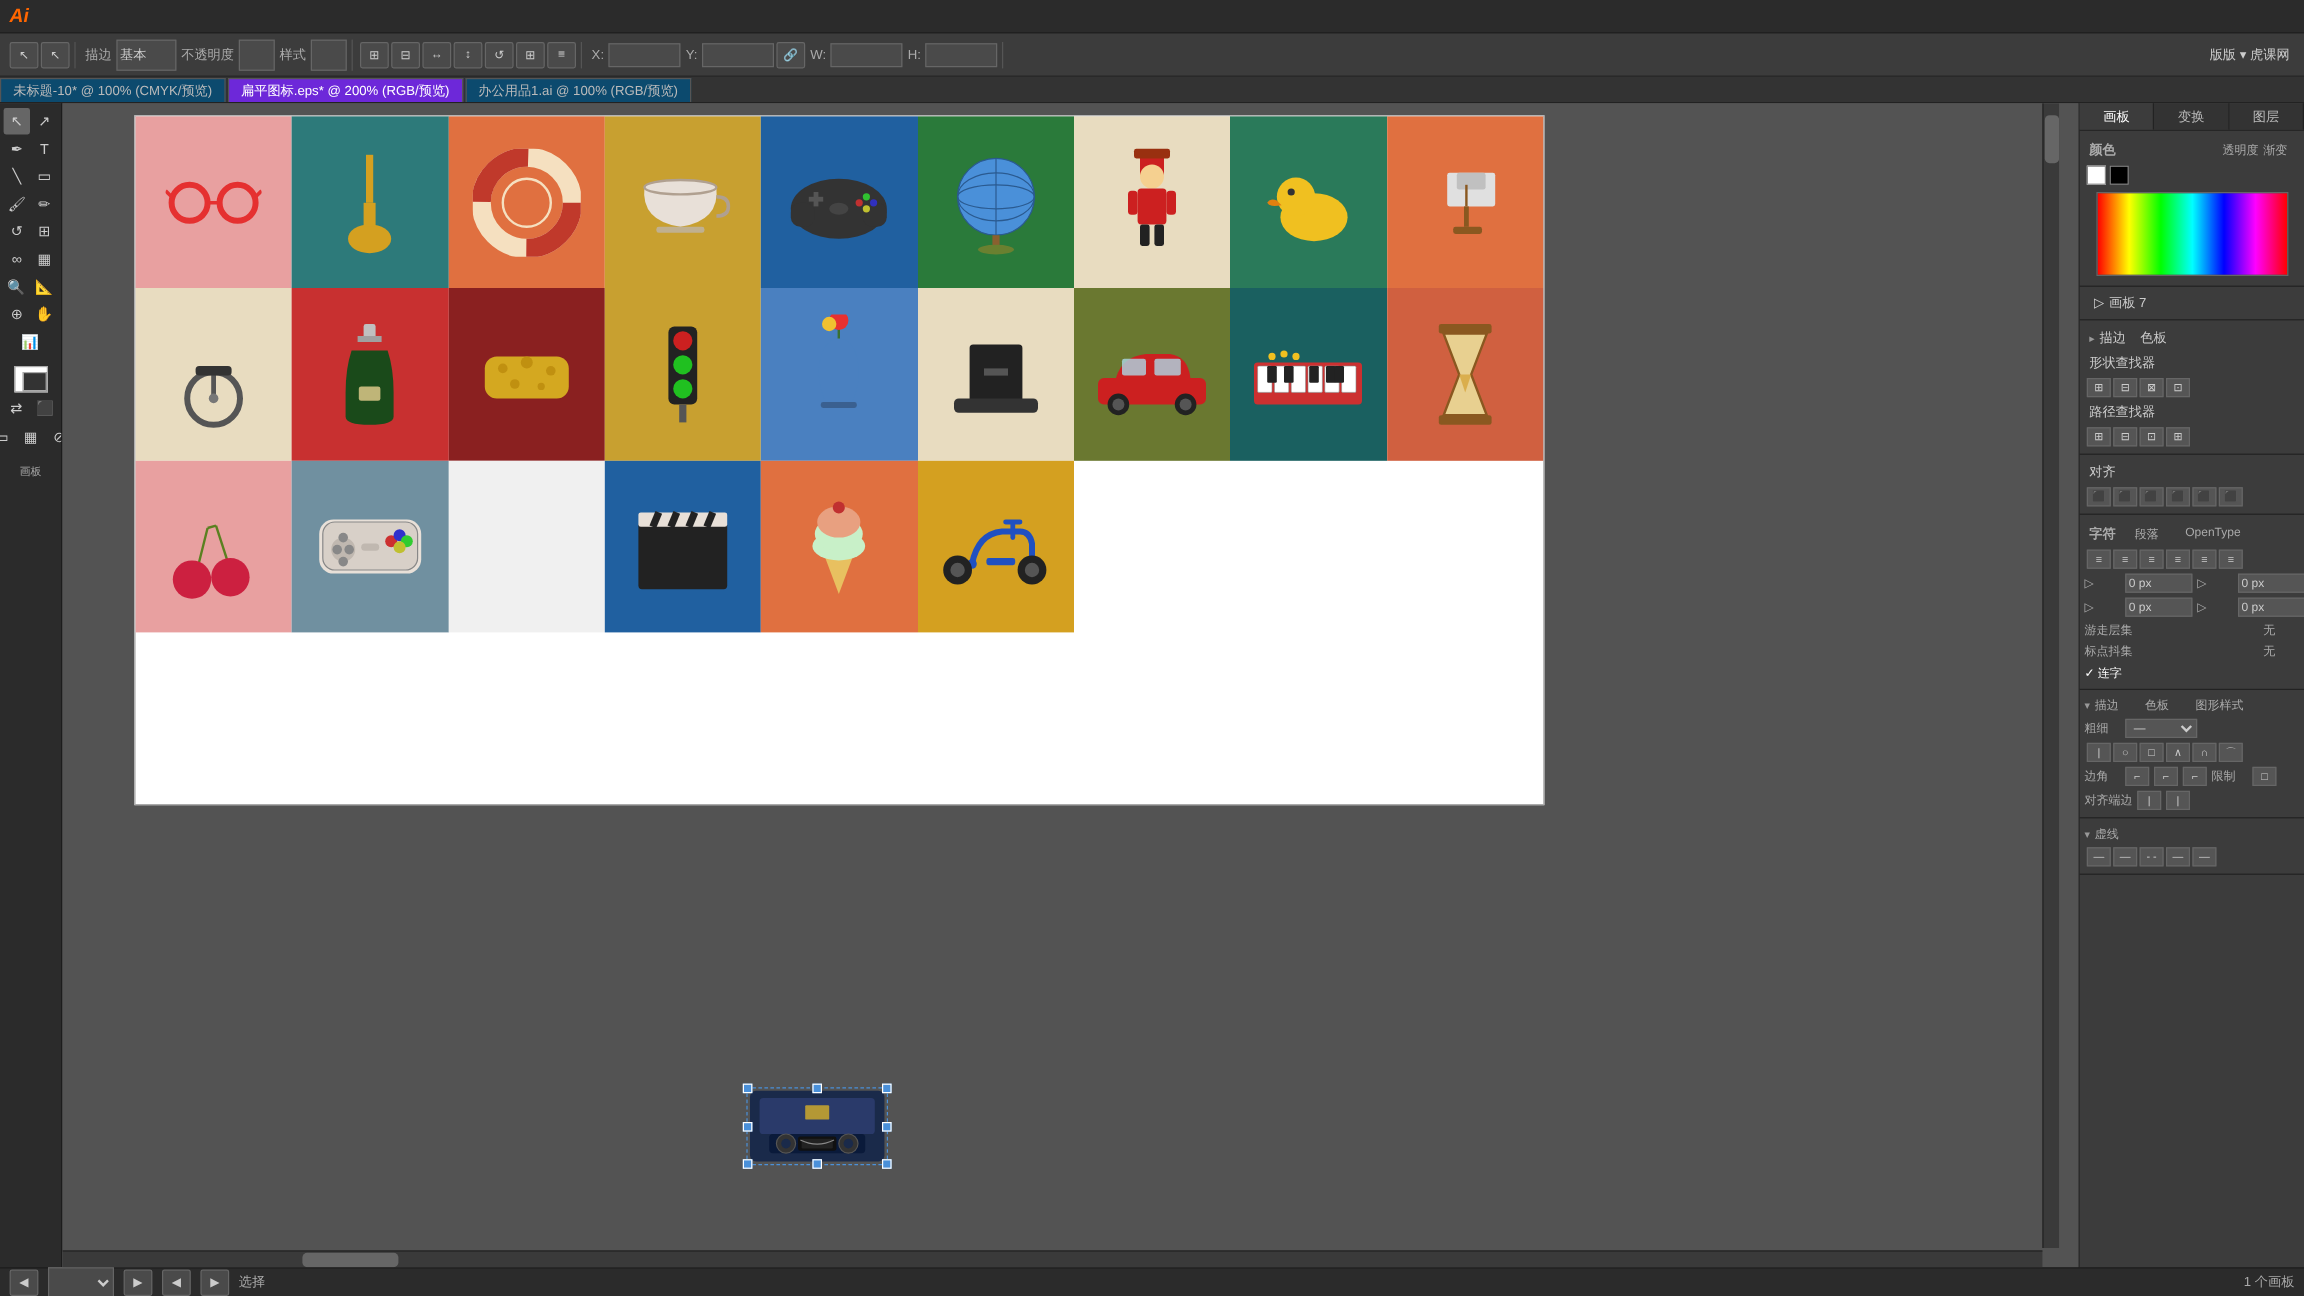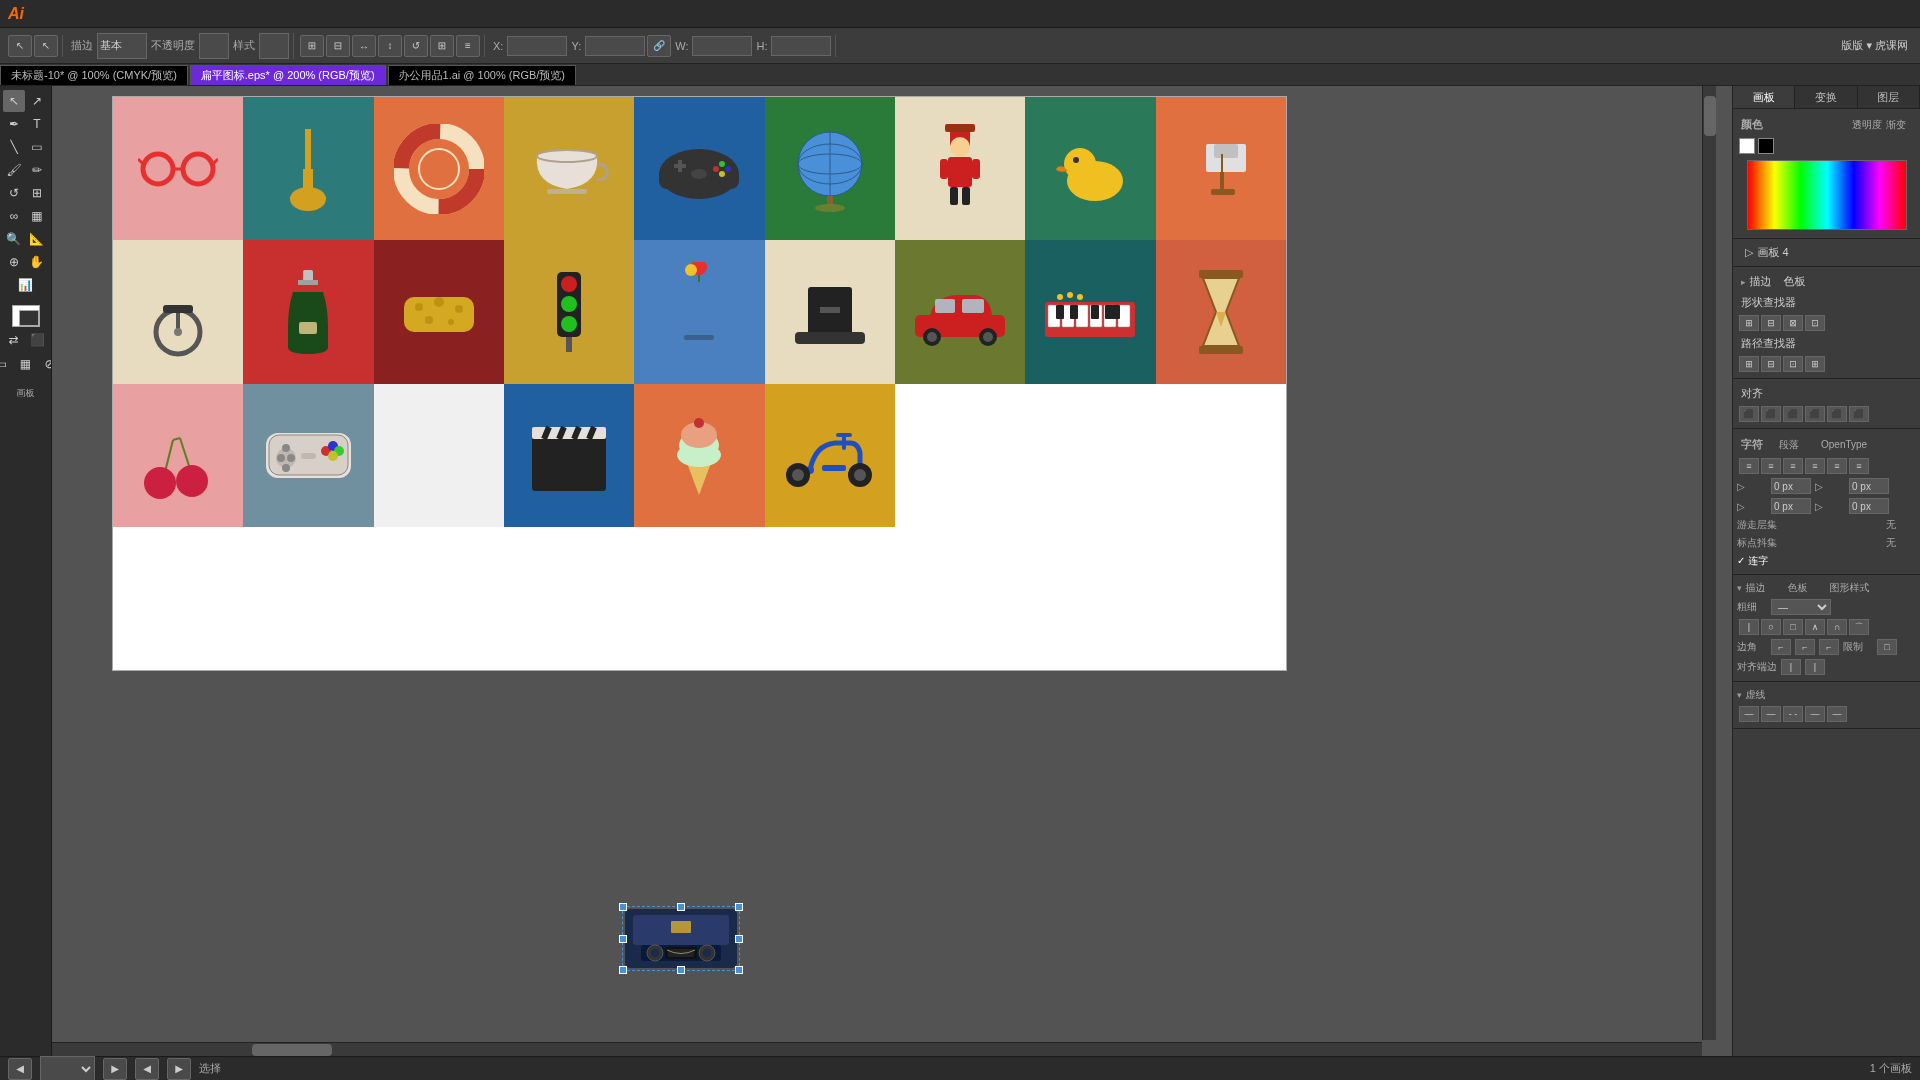--- a/index.html
+++ b/index.html
@@ -45,21 +45,21 @@
     }
     .toolbar-label { font-size: 11px; color: #aaa; padding: 0 2px; }
 
     
     #tab-bar {
       width: 100%; height: 22px; background: #333;
       display: flex; align-items: flex-end;
       border-bottom: 1px solid #222;
     }
     .tab {
-      height: 20px; padding: 0 10px; background: #000000;
+      height: 20px; padding: 0 10px; background: #0c4a6e;
       border: 1px solid #555; border-bottom: none;
       font-size: 11px; color: #bbb; display: flex; align-items: center; gap: 6px;
       cursor: pointer; margin-right: 2px;
     }
     .tab.active { background: #6d28d9; color: #fff; }
 
     
     #main-area {
       display: flex; width: 100%; height: calc(1080px - 28px - 36px - 22px - 24px);
     }
@@ -149,21 +149,21 @@
     .panel-icon {
       width: 20px; height: 16px; background: #555; border: 1px solid #666;
       display: flex; align-items: center; justify-content: center;
       font-size: 9px; color: #ccc; cursor: pointer;
     }
     .artboard-item {
       padding: 2px 8px; font-size: 11px; color: #ccc;
       display: flex; align-items: center; gap: 4px;
     }
     .panel-small-input {
-      height: 16px; width: 40px; background: #555; border: 1px solid #666;
+      height: 16px; width: 56px; background: #555; border: 1px solid #666;
       color: #ccc; font-size: 10px; padding: 0 2px;
     }
     .panel-check { color: #fff; font-size: 10px; }
     .panel-section-title {
       font-size: 11px; color: #ccc; padding: 3px 4px;
       display: flex; align-items: center; gap: 4px;
       cursor: pointer;
     }
     .collapse-arrow { font-size: 9px; color: #999; }
 
@@ -611,21 +611,21 @@
         <div style="width:16px;height:16px;background:#fff;border:1px solid #888;"></div>
         <div style="width:16px;height:16px;background:#000;border:1px solid #888;"></div>
       </div>
 
       <div class="color-gradient"></div>
     </div>
 
     <div class="panel-section">
       <div class="artboard-item">
         <span>▷</span>
-        <span>画板 4</span>
+        <span>画板 7</span>
       </div>
     </div>
 
     <div class="panel-section">
       <div class="panel-section-title">
         <span class="collapse-arrow">▸</span>
         <span>描边</span>
         <span style="margin-left:8px;">色板</span>
       </div>
       <div class="panel-section-title">

